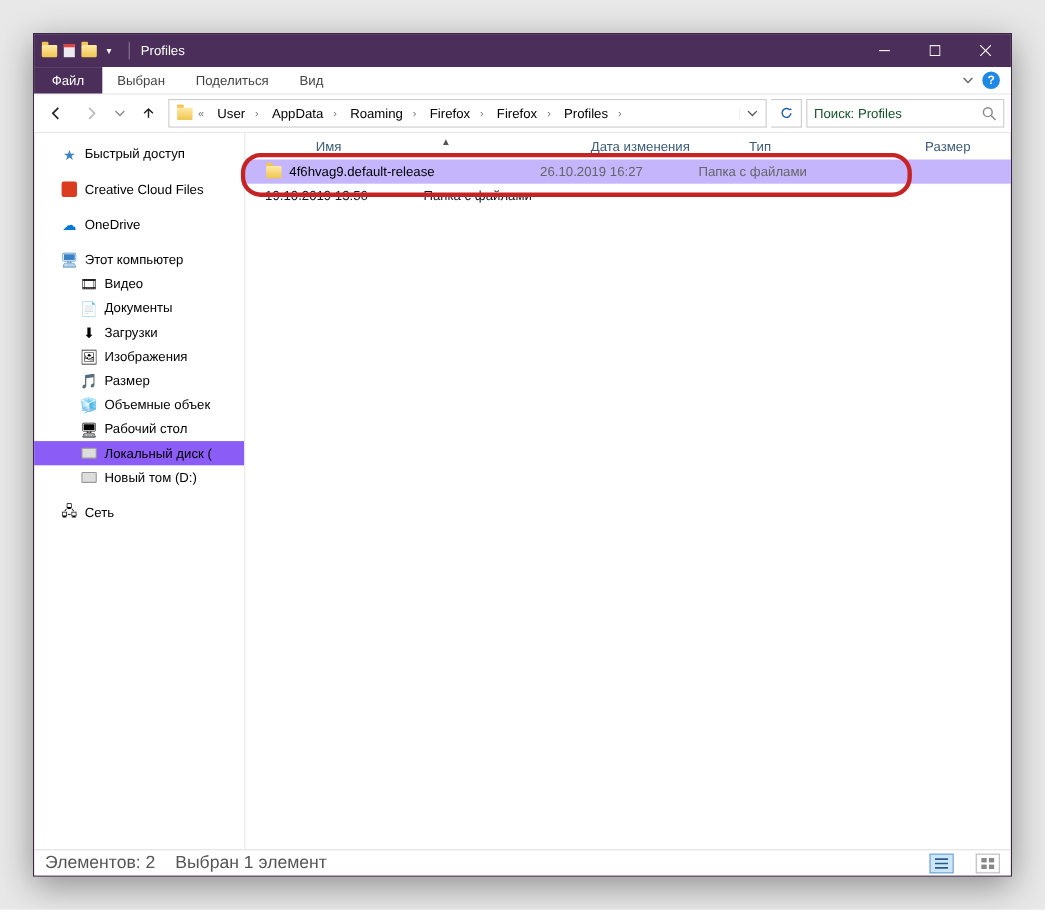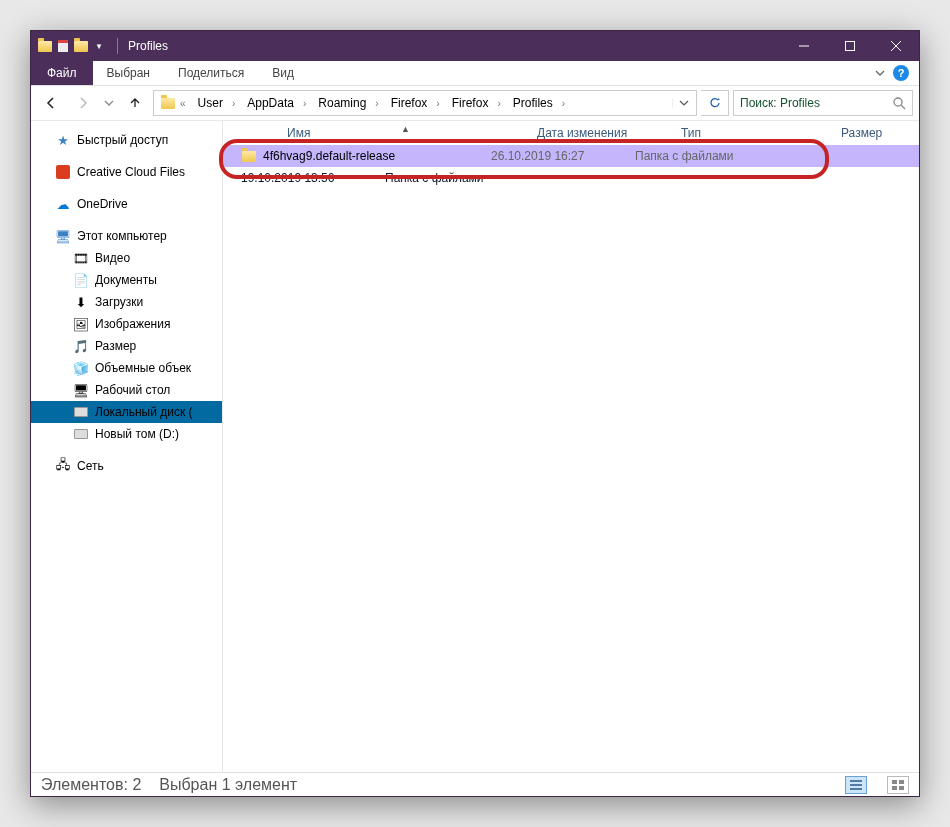--- a/index.html
+++ b/index.html
@@ -38,21 +38,21 @@
   .bc-dropdown { width: 22px; display:flex; align-items:center; justify-content:center; border-left:1px solid #eee;}
   .bc-refresh { width: 28px; height: 26px; border:1px solid #ccc; border-left:none; display:flex; align-items:center; justify-content:center; color:#1e5fb3;}
   .search { width: 180px; height: 26px; border: 1px solid #ccc; margin-left: 0; display: flex; align-items: center; font-size: 12px; padding: 0 6px; color: #14532d; }
   .search .sp { flex:1; }
 
   
   .body { flex: 1; display: flex; min-height: 0; border-top: 1px solid #e8e8e8;}
   .sidebar { width: 192px; border-right: 1px solid #e8e8e8; padding: 8px 0; font-size: 12px; overflow:hidden;}
   .tree-item { display: flex; align-items: center; height: 22px; padding-left: 24px; gap: 6px; white-space: nowrap; }
   .tree-item.indent { padding-left: 42px; }
-  .tree-item.selected { background: #0369a1; }
+  .tree-item.selected { background: #8b5cf6; }
   .tree-icon { width: 16px; height: 16px; display:inline-flex; align-items:center; justify-content:center; font-size:13px;}
   .tree-gap { height: 10px; }
   .star { color:#3b82c4; }
   .cloud-cc { width:14px; height:14px; background:#db3b1f; border-radius:2px; }
   .cloud-od { color:#0078d4; }
   .pc { color:#3b82c4; }
   .disk { width:14px; height:10px; background:#ddd; border:1px solid #999; border-radius:1px; }
 
   
   .list { flex:1; display:flex; flex-direction:column; font-size: 12px; position:relative;}

